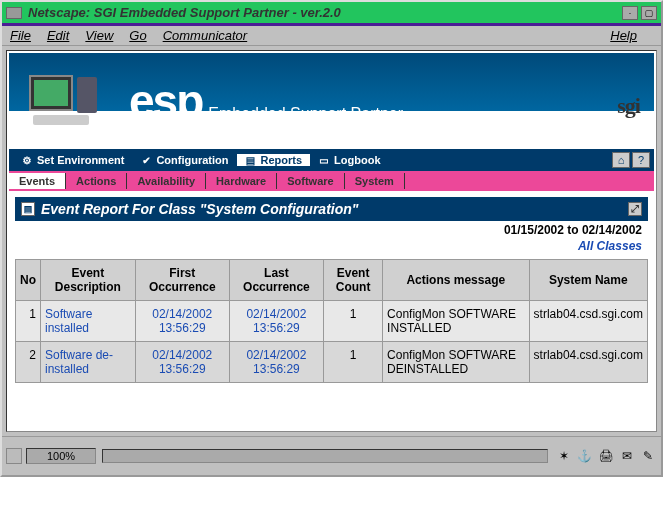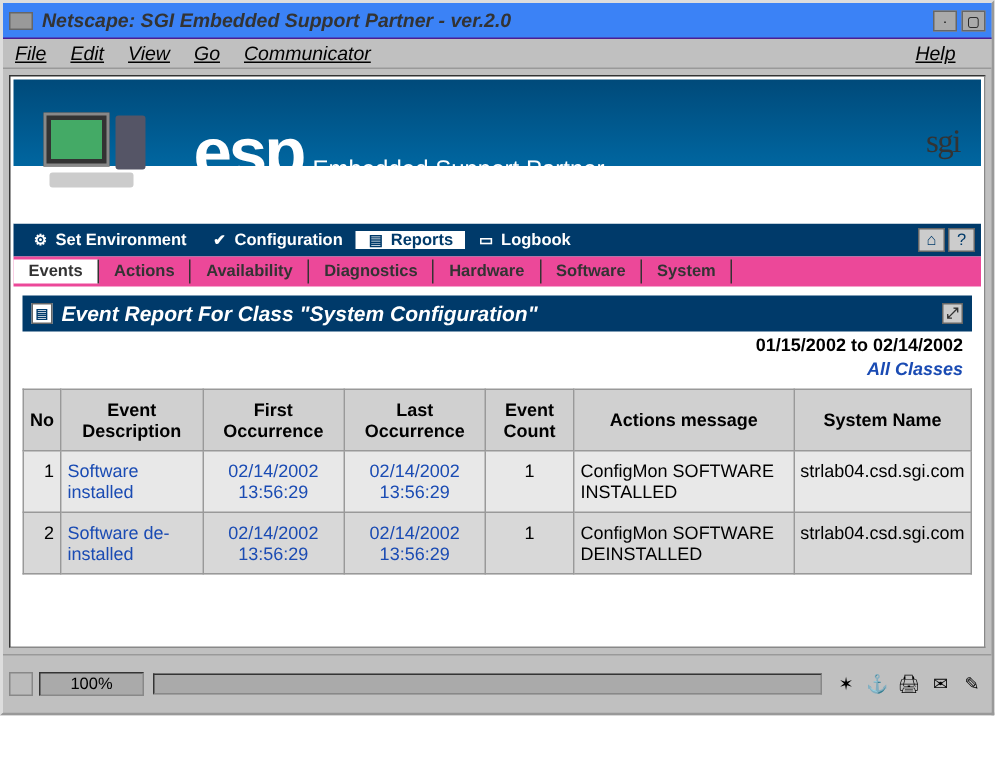--- a/index.html
+++ b/index.html
@@ -1,34 +1,34 @@
 <!DOCTYPE html>
 <html><head>
 <meta charset="utf-8">
 <style>
 * { box-sizing: border-box; margin: 0; padding: 0; }
 body { font-family: Arial, sans-serif; font-size: 12px; background: #fff; width: 663px; }
 .window { border: 2px solid #999; border-top-color: #ddd; border-left-color: #ddd; background: #c0c0c0; }
-.titlebar { display: flex; align-items: center; height: 24px; background: #3b82f6; border-bottom: 1px solid #4c1d95; padding: 0 4px; }
+.titlebar { display: flex; align-items: center; height: 24px; background: #22c55e; border-bottom: 3px solid #4c1d95; padding: 0 4px; }
 .titlebar .sysmenu { width: 16px; height: 12px; background: #999; border: 1px solid #666; margin-right: 6px; }
 .titlebar .title { flex: 1; font-style: italic; font-weight: bold; color: #333; font-size: 13px; }
 .titlebar .winbtn { width: 16px; height: 14px; border: 1px solid #666; background: #aaa; margin-left: 3px; display: flex; align-items: center; justify-content: center; font-size: 9px; }
 .menubar { display: flex; padding: 2px 8px; background: #c0c0c0; border-bottom: 1px solid #999; }
 .menubar .menuitem { margin-right: 16px; font-style: italic; font-size: 13px; text-decoration: underline; cursor: pointer; }
 .menubar .spacer { flex: 1; }
 .content { background: #fff; margin: 4px; border: 1px inset #888; padding: 2px; }
 .banner { height: 96px; background: linear-gradient(to bottom, #004a7a 0%, #0066a0 60%, #ffffff 60%, #ffffff 100%); display: flex; align-items: center; padding: 0 10px; position: relative; color: #fff; }
 .banner .computer { width: 100px; height: 60px; margin-right: 10px; position: relative; }
 .banner .computer .monitor { width: 44px; height: 36px; background: #333; border: 2px solid #888; position: absolute; top: 4px; left: 10px; }
 .banner .computer .monitor::after { content: ""; position: absolute; inset: 3px; background: #4a6; }
 .banner .computer .tower { width: 20px; height: 36px; background: #556; position: absolute; top: 6px; left: 58px; border-radius: 2px; }
 .banner .computer .kbd { width: 56px; height: 10px; background: #ccc; position: absolute; top: 44px; left: 14px; border-radius: 2px; }
 .banner .esp { font-size: 46px; font-weight: bold; letter-spacing: -2px; line-height: 1; }
 .banner .subtitle { font-size: 16px; margin-left: 6px; margin-top: 26px; }
-.banner .sgi { position: absolute; right: 14px; top: 28px; font-size: 22px; font-weight: normal; color: #333; font-family: serif; letter-spacing: -1px; }
+.banner .sgi { position: absolute; right: 14px; top: 40px; font-size: 22px; font-weight: bold; color: #333; font-family: serif; letter-spacing: -1px; }
 .navbar1 { background: #003a6a; display: flex; align-items: center; height: 22px; color: #fff; padding: 0 4px; }
 .navbar1 .navitem { display: flex; align-items: center; padding: 0 8px; font-weight: bold; font-size: 11px; cursor: pointer; }
 .navbar1 .navitem.active { background: #fff; color: #003a6a; }
 .navbar1 .icon { width: 12px; height: 12px; margin-right: 4px; display: inline-flex; align-items: center; justify-content: center; font-size: 10px; }
 .navbar1 .spacer { flex: 1; }
 .navbar1 .rbtn { width: 18px; height: 16px; border: 1px solid #666; background: #ccc; margin-left: 2px; color: #003a6a; display: flex; align-items: center; justify-content: center; font-size: 11px; cursor: pointer; }
 .navbar2 { background: #ec4899; display: flex; height: 20px; font-size: 11px; align-items: center; }
 .navbar2 .tab { padding: 2px 10px; border-right: 1px solid #333; cursor: pointer; font-weight: bold; color: #333; }
 .navbar2 .tab.active { background: #fff; }
 .report { padding: 6px; }
@@ -107,21 +107,20 @@
       </div>
       <div class="spacer"></div>
       <div class="rbtn">⌂</div>
       <div class="rbtn">?</div>
     </div>
 
     <div class="navbar2">
       <div class="tab active">Events</div>
       <div class="tab">Actions</div>
       <div class="tab">Availability</div>
-      <div class="tab">Diagnostics</div>
       <div class="tab">Hardware</div>
       <div class="tab">Software</div>
       <div class="tab">System</div>
     </div>
 
     <div class="report">
       <div class="report-header">
         <span class="ricon">▤</span>
         <span>Event Report For Class "System Configuration"</span>
         <span class="spacer"></span>

